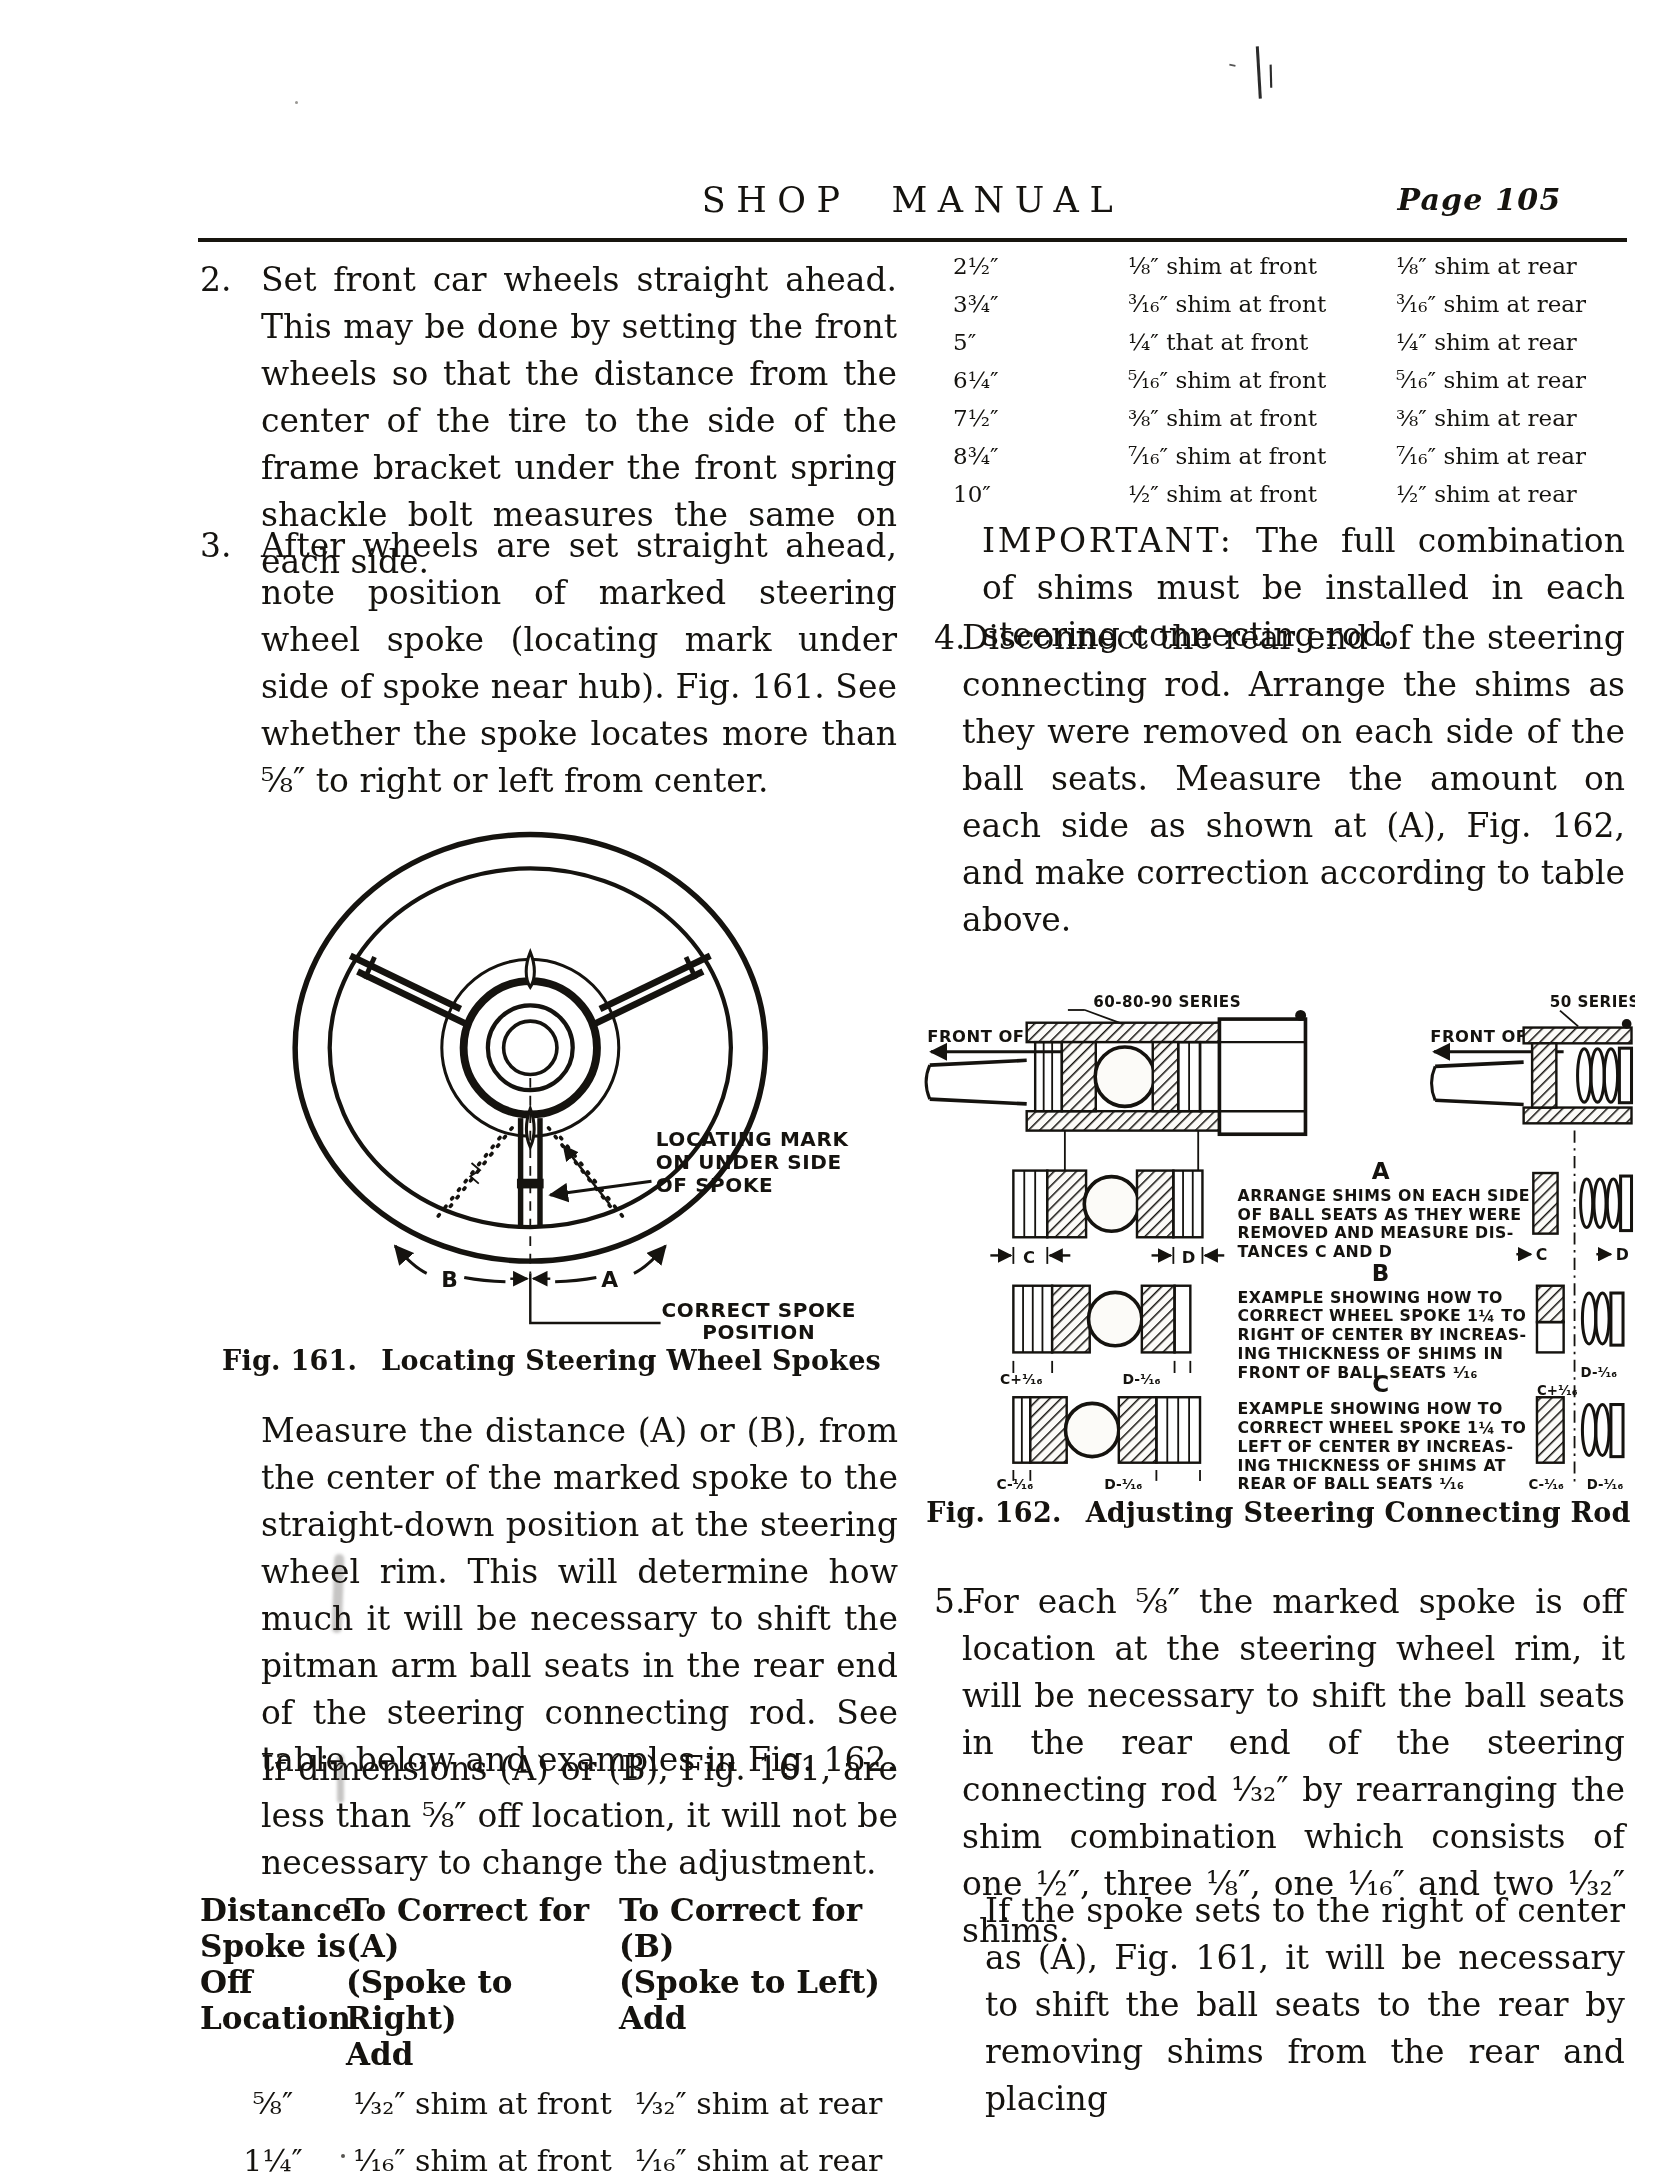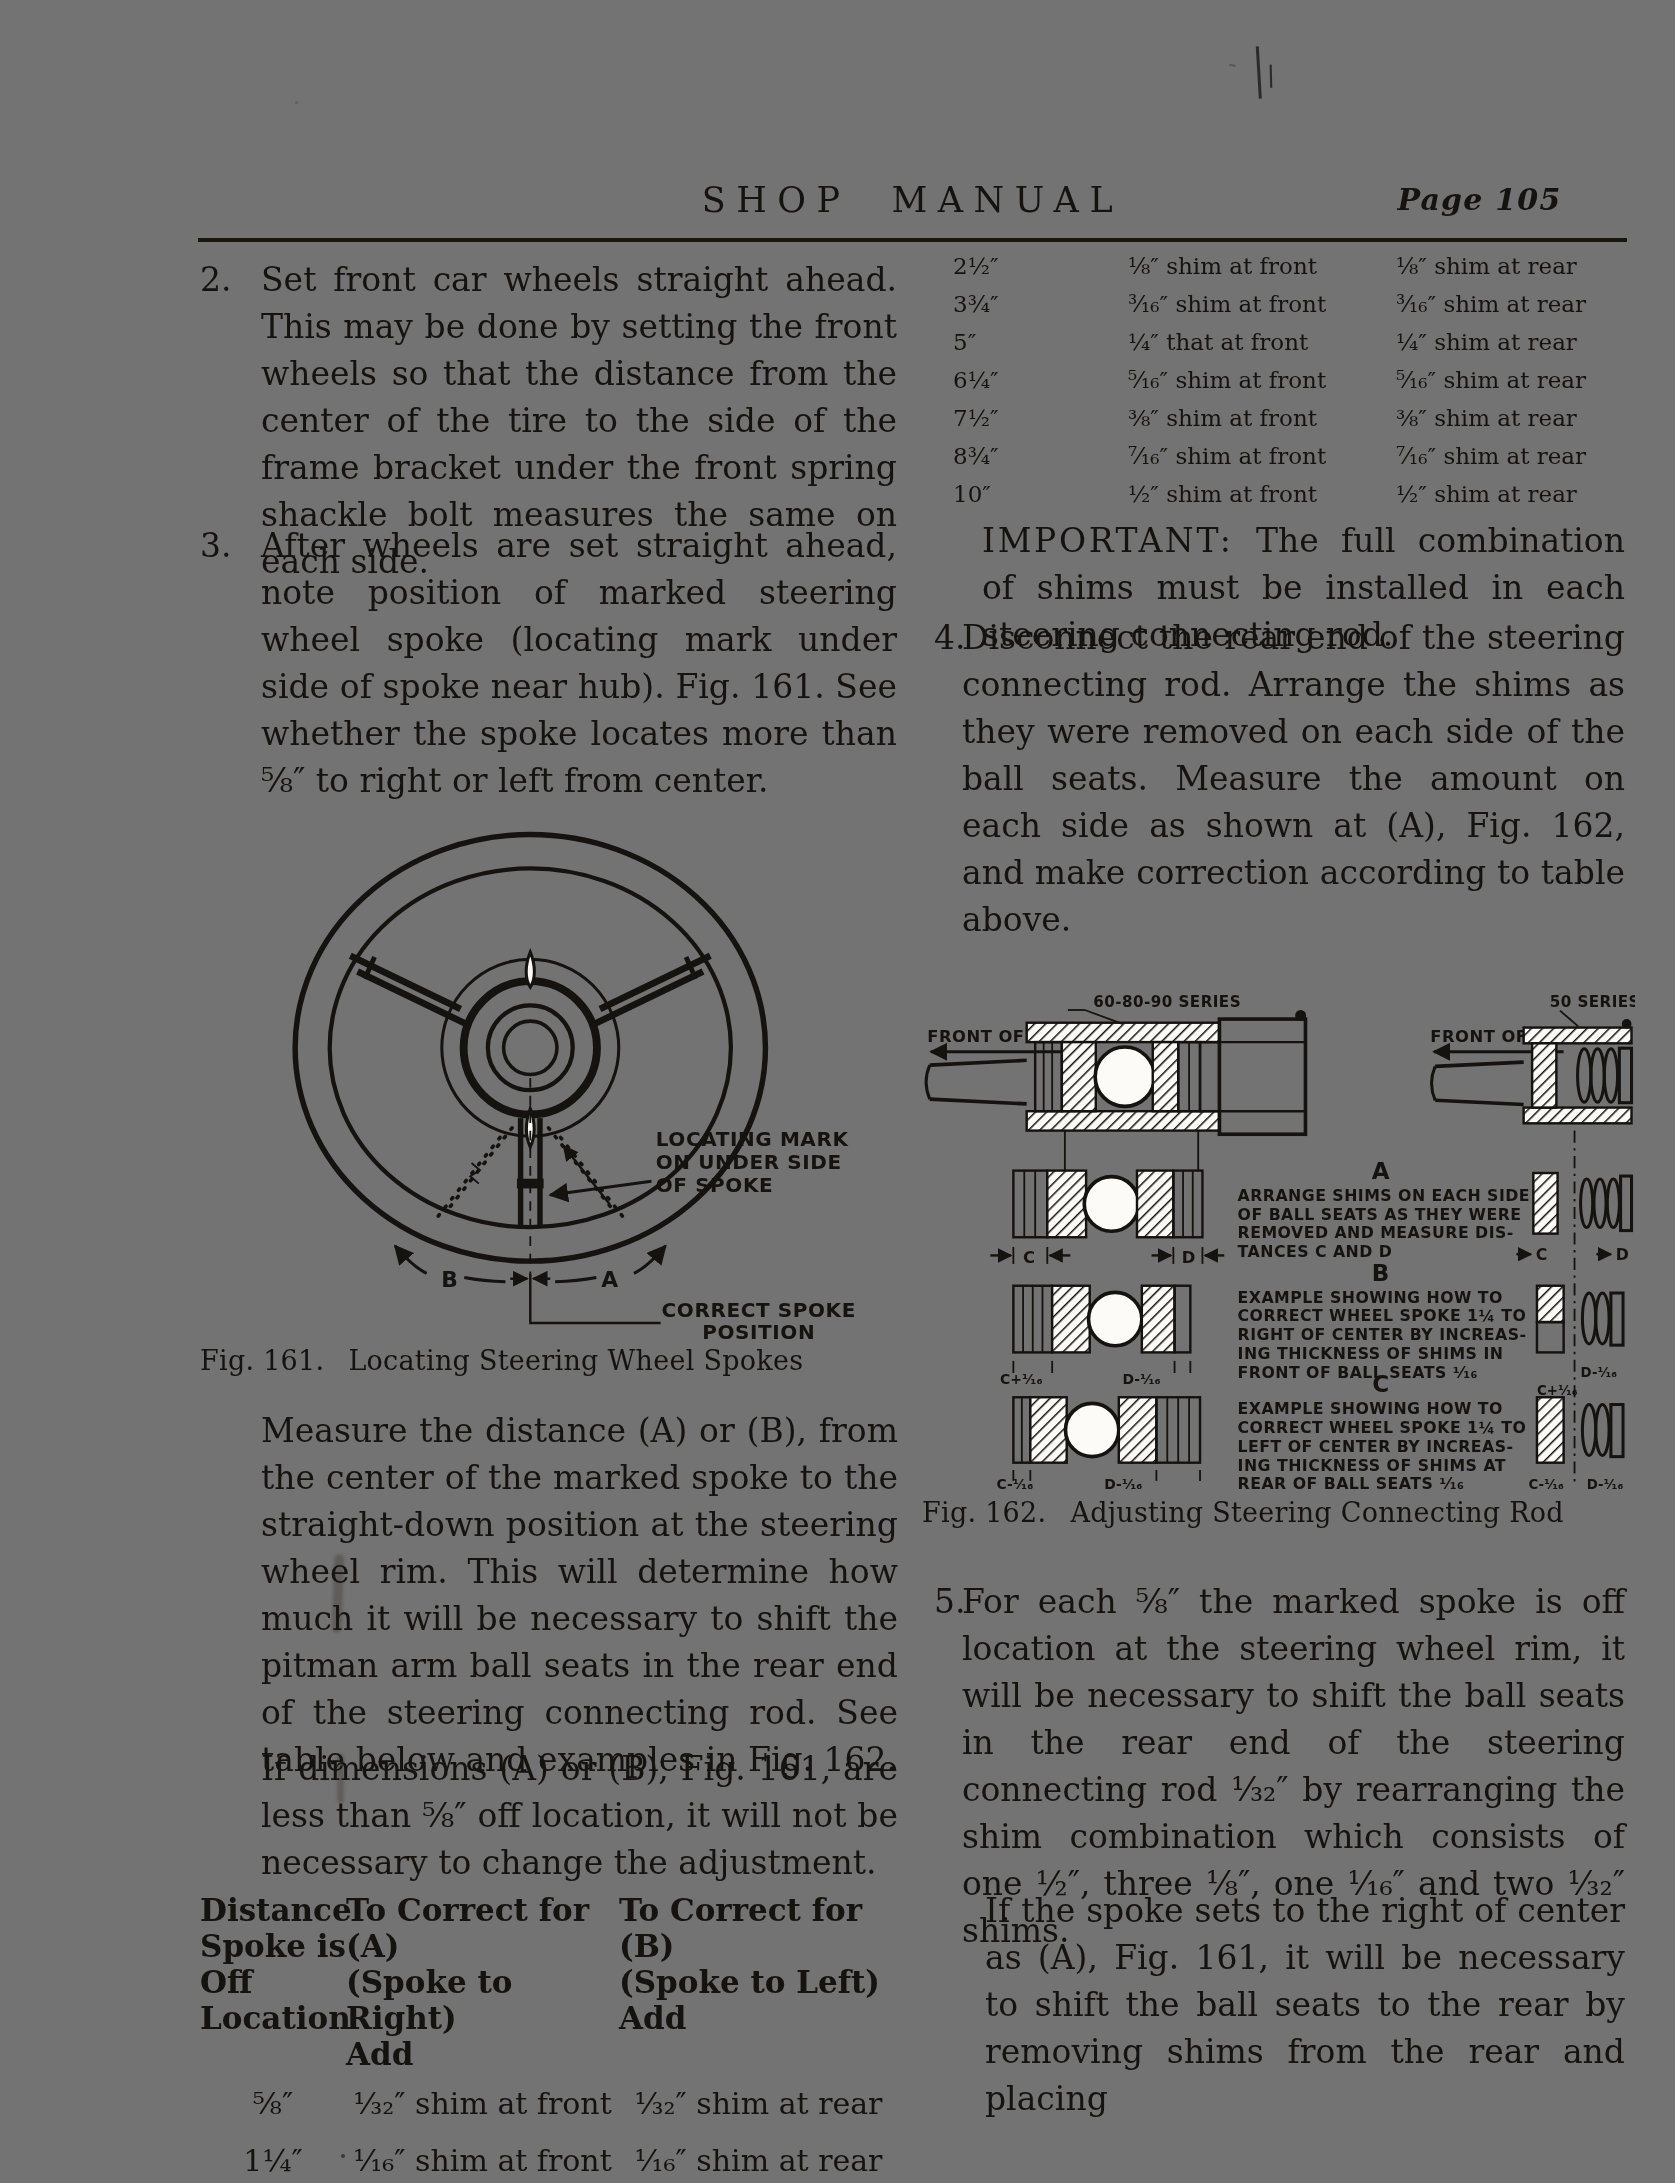--- a/index.html
+++ b/index.html
@@ -1,29 +1,29 @@
 <!DOCTYPE html>
 <html style="font-size:9.7px"><head>
 <meta charset="utf-8">
 <style>
   html,body{margin:0;padding:0;background:#e8e6e1;}
   #page{
-    position:relative;width:1676px;height:2183px;background:#737373;
+    position:relative;width:1676px;height:2183px;background:#ffffff;
     font-family:"DejaVu Serif", serif;color:#15130f;overflow:hidden;
   }
   .abs{position:absolute;}
   .just{text-align:justify;}
   .body-text{font-size:33px;line-height:47px;}
   .item .num{position:absolute;left:0;top:0;font-size:33px;line-height:47px;}
   .item .bd{margin-left:61px;}
   .item-r .bd{margin-left:28px;}
   .hdr-title{font-size:35px;letter-spacing:.30em;word-spacing:.55em;text-align:center;}
   .hdr-page{font-size:30px;font-style:italic;text-align:center;letter-spacing:.04em;font-weight:bold;}
   .rule{background:#18150f;height:4.2px;}
-  .caption{font-weight:normal;font-size:27px;letter-spacing:.01em;}
+  .caption{font-weight:bold;font-size:27px;text-align:center;letter-spacing:.01em;}
   .caption .gap{display:inline-block;width:24px;}
   .imp-label{letter-spacing:.08em;}
   
   .ltable{display:grid;grid-template-columns:146px 273px 279px;font-size:27px;}
   .ltable .hcell div{font-weight:600;font-size:31px;line-height:36px;text-align:left;}
   .ltable .vcell{font-size:30px;line-height:49px;text-align:center;padding-top:7.3px;}
   
   .rtable{display:grid;grid-template-columns:175px 268px 229px;font-size:23px;line-height:38px;}
   .rtable div{white-space:nowrap;}
   .smudge{background:rgba(35,32,27,.26);filter:blur(1.8px);border-radius:4.9px;}

